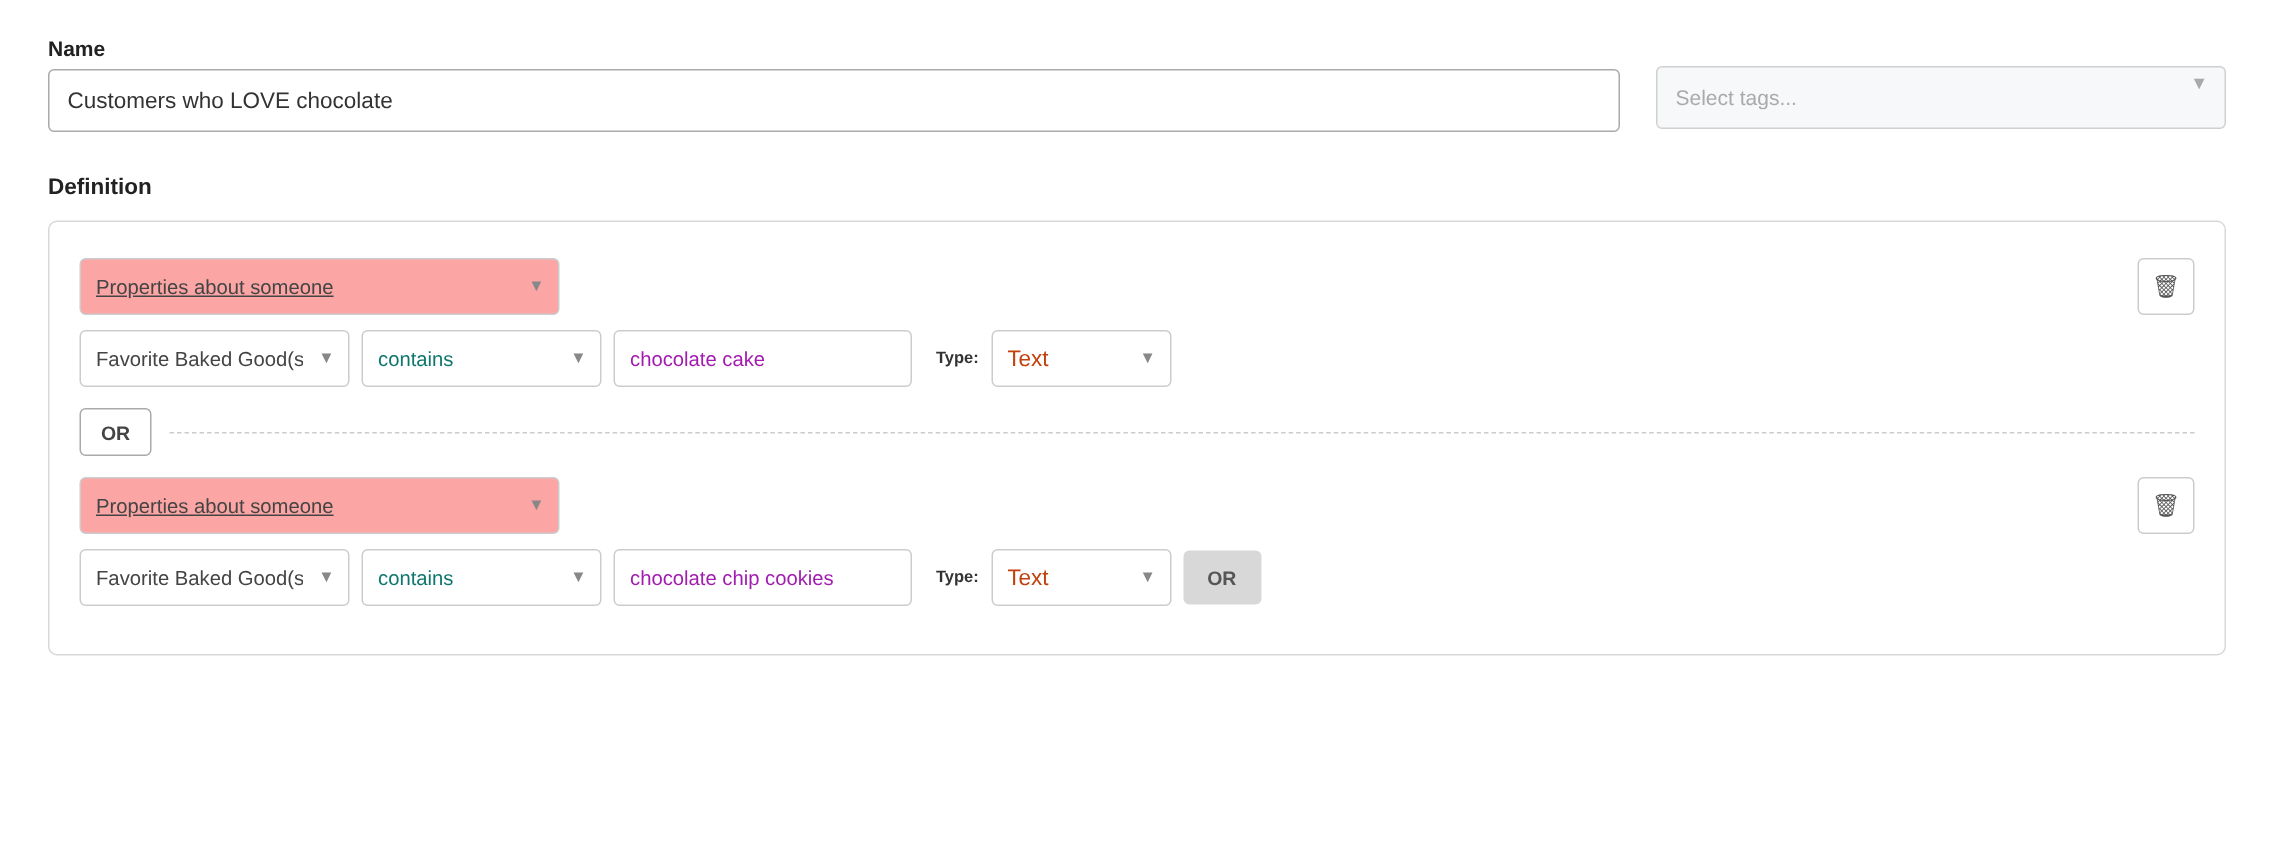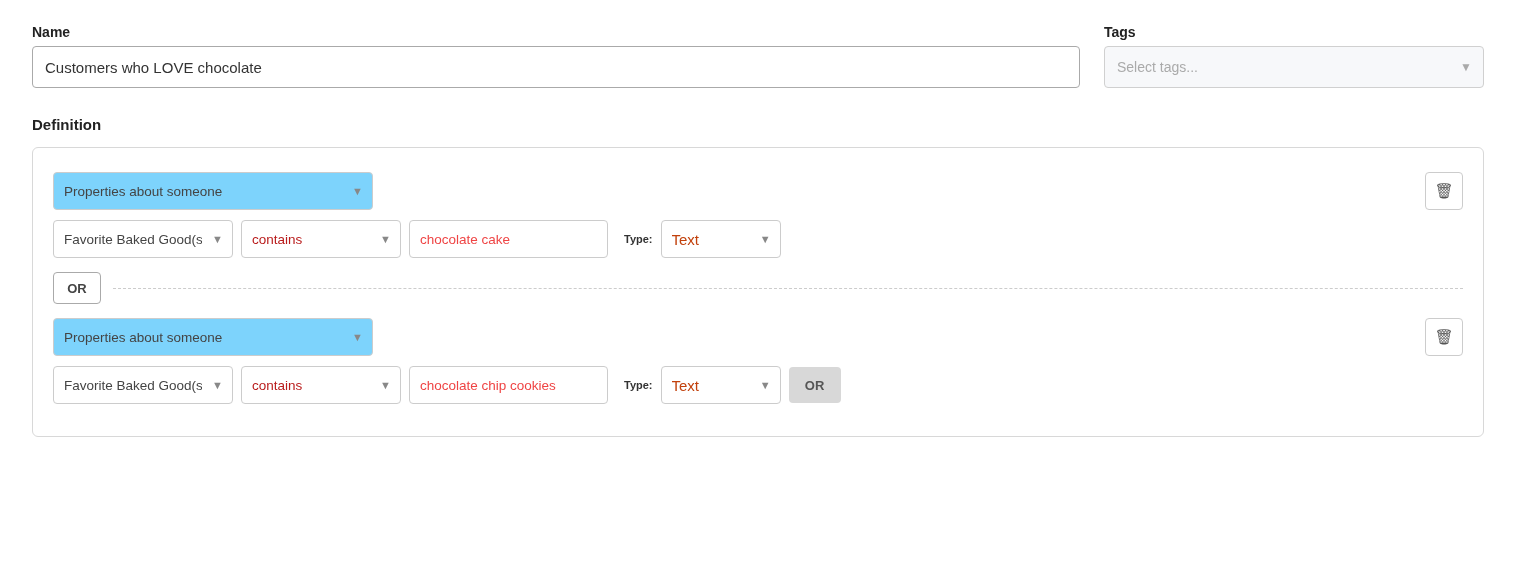--- a/index.html
+++ b/index.html
@@ -43,20 +43,21 @@
       border: 1.5px solid #d0d0d0;
       border-radius: 4px;
       padding: 0 12px;
       font-size: 14px;
       color: #aaa;
       background: #f7f8fa;
       appearance: none;
       -webkit-appearance: none;
       cursor: pointer;
       outline: none;
+      margin-top: 20px;
     }
     .tags-wrapper {
       position: relative;
     }
     .tags-chevron {
       position: absolute;
       right: 12px;
       top: 50%;
       transform: translateY(-50%);
       color: #aaa;
@@ -96,25 +97,26 @@
       flex: 0 0 320px;
     }
     .properties-select {
       width: 100%;
       height: 38px;
       border: 1.5px solid #ccc;
       border-radius: 4px;
       padding: 0 32px 0 10px;
       font-size: 13.5px;
       color: #444;
-      background: #7dd3fc;
-      appearance: none;
-      -webkit-appearance: none;
-      cursor: pointer;
-      outline: none;
+      background: #fca5a5;
+      appearance: none;
+      -webkit-appearance: none;
+      cursor: pointer;
+      outline: none;
+      text-decoration: underline;
     }
     .select-chevron {
       position: absolute;
       right: 10px;
       top: 50%;
       transform: translateY(-50%);
       color: #888;
       pointer-events: none;
       font-size: 11px;
     }
@@ -155,35 +157,35 @@
       position: relative;
       flex: 0 0 160px;
     }
     .operator-select {
       width: 100%;
       height: 38px;
       border: 1.5px solid #ccc;
       border-radius: 4px;
       padding: 0 30px 0 10px;
       font-size: 13.5px;
-      color: #b91c1c;
+      color: #0f766e;
       background: #fff;
       appearance: none;
       -webkit-appearance: none;
       cursor: pointer;
       outline: none;
     }
     .value-input {
       flex: 0 0 160px;
       height: 38px;
       border: 1.5px solid #ccc;
       border-radius: 4px;
       padding: 0 10px;
       font-size: 13.5px;
-      color: #ef4444;
+      color: #a21caf;
       outline: none;
     }
     .type-label {
       font-weight: 700;
       font-size: 11px;
       color: #333;
       margin-left: 8px;
       flex-shrink: 0;
     }
     .type-select-wrapper {
@@ -247,21 +249,20 @@
   </style>
 </head>
 <body>
 
 <div class="top-row">
   <div class="name-section">
     <div class="field-label">Name</div>
     <input class="name-input" type="text" value="Customers who LOVE chocolate" style="">
   </div>
   <div class="tags-section">
-    <div class="field-label">Tags</div>
     <div class="tags-wrapper">
       <select class="tags-select">
         <option>Select tags...</option>
       </select>
       <span class="tags-chevron">▼</span>
     </div>
   </div>
 </div>
 
 <div class="definition-section">

